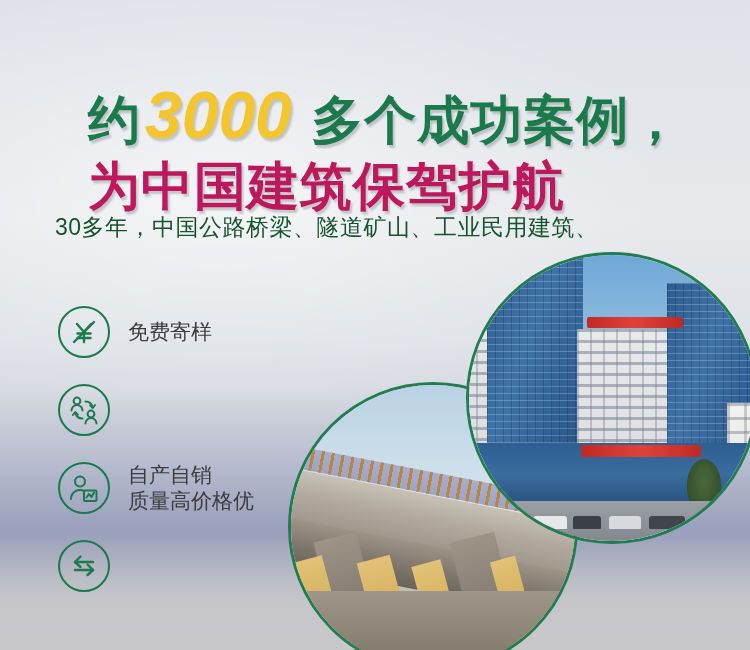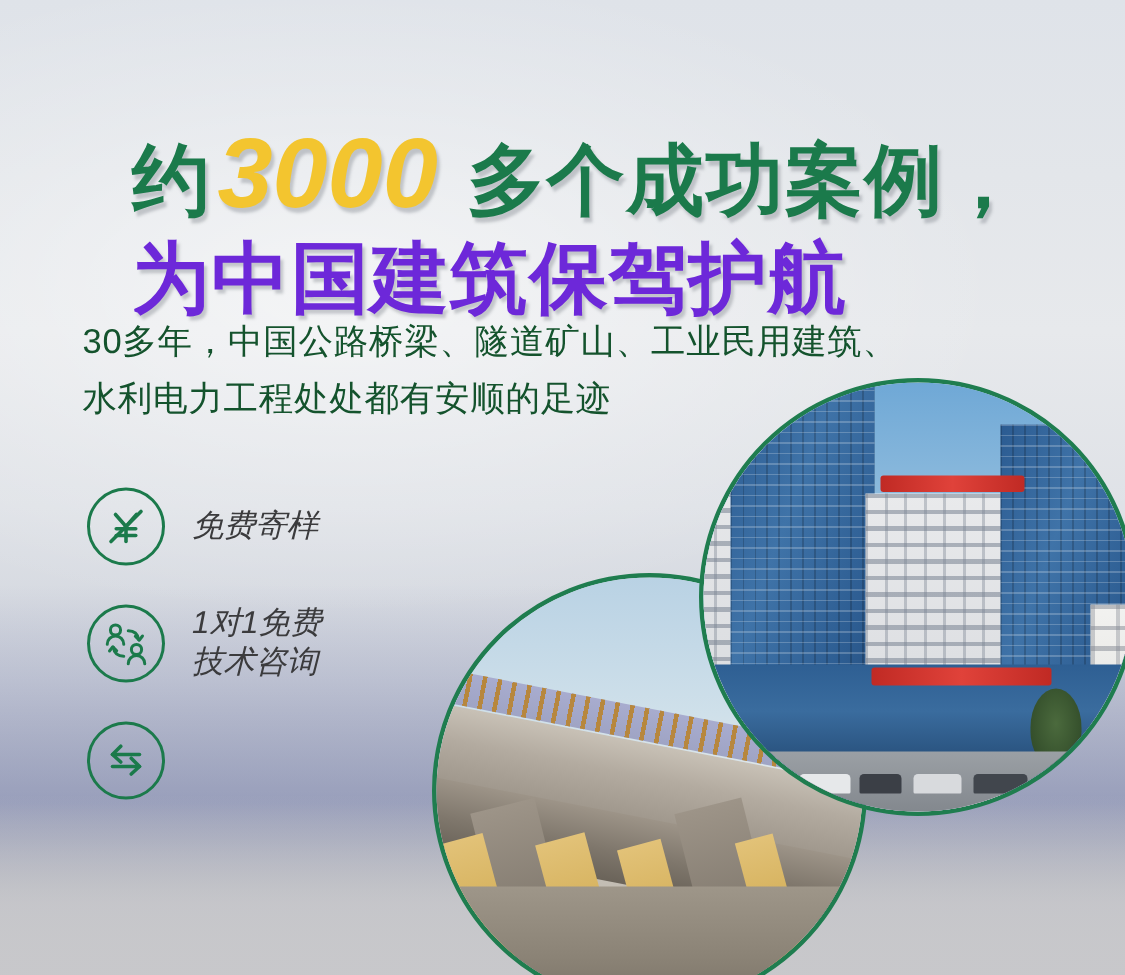--- a/index.html
+++ b/index.html
@@ -89,44 +89,43 @@
     font-style: italic;
     font-weight: bold;
     letter-spacing: 0px;
     padding: 0 4px;
     text-shadow: 2px 3px 2px rgba(120,125,135,0.38);
   }
   .headline-line2 {
     margin-top: 12px;
     font-size: 52px;
     font-weight: bold;
-    color: #6d28d9;
+    color: #be185d;
     letter-spacing: 1px;
     text-shadow: 2px 3px 2px rgba(120,125,135,0.38);
   }
 
   
   .subtitle {
     position: absolute;
     left: 55px;
     top: 208px;
     font-size: 23px;
     line-height: 38px;
     color: #14532d;
     white-space: nowrap;
     letter-spacing: 0.5px;
   }
 
   
   .features {
     position: absolute;
     left: 58px;
-    top: 312px;
+    top: 293px;
     width: 260px;
-    font-style: italic;
   }
   .feature {
     display: flex;
     align-items: center;
     height: 78px;
   }
   .feature-icon {
     width: 52px;
     height: 52px;
     flex: 0 0 52px;
@@ -319,21 +318,20 @@
     </div>
   </div>
 
   <div class="headline">
     <div class="headline-line1"><span>约</span><span class="num">3000</span><span> 多个成功案例，</span></div>
     <div class="headline-line2">为中国建筑保驾护航</div>
   </div>
 
   <div class="subtitle">
     <div>30多年，中国公路桥梁、隧道矿山、工业民用建筑、</div>
-    <div>水利电力工程处处都有安顺的足迹</div>
   </div>
 
   <div class="features">
 
     <div class="feature">
       <div class="feature-icon">
         <svg width="34" height="34" viewBox="0 0 34 34" fill="none" stroke="#1b7a4b" stroke-width="2.4" stroke-linecap="round">
           <path d="M10 9 L17 17 L24 9"></path>
           <path d="M17 17 L17 27"></path>
           <path d="M10.5 18.5 L23.5 18.5"></path>
@@ -352,26 +350,36 @@
           <circle cx="11" cy="9" r="3.4"></circle>
           <path d="M5.5 18.5 a5.5 5.5 0 0 1 11 0"></path>
           <circle cx="25" cy="22" r="3.4"></circle>
           <path d="M19.5 31.5 a5.5 5.5 0 0 1 11 0"></path>
           <path d="M19.5 9.5 q6 0 7 6"></path>
           <path d="M24.2 13.2 L26.8 15.8 L29 13"></path>
           <path d="M16.5 26.5 q-6 0 -7 -6"></path>
           <path d="M11.8 22.8 L9.2 20.2 L7 23"></path>
         </svg>
       </div>
+    </div>
+
+    <div class="feature">
+      <div class="feature-icon">
+        <svg width="36" height="36" viewBox="0 0 36 36" fill="none" stroke="#1b7a4b" stroke-width="2" stroke-linecap="round" stroke-linejoin="round">
+          <circle cx="14" cy="11.5" r="5"></circle>
+          <path d="M5 29 a9 9 0 0 1 13.5 -7.8"></path>
+          <rect x="18" y="20.5" width="12.5" height="10.5" rx="1"></rect>
+          <path d="M20.5 27.5 L23 24 L25.5 27 L28 22.5"></path>
+        </svg>
+      </div>
       <div class="feature-text">
-        <span class="l2">1对1免费</span>
-        <span class="l2">技术咨询</span>
-      </div>
-    </div>
-
+        <span class="l2">自产自销</span>
+        <span class="l2">质量高价格优</span>
+      </div>
+    </div>
 
     <div class="feature">
       <div class="feature-icon">
         <svg width="34" height="34" viewBox="0 0 34 34" fill="none" stroke="#1b7a4b" stroke-width="2.4" stroke-linecap="round" stroke-linejoin="round">
           <path d="M26 13 L8 13"></path>
           <path d="M13.5 7.5 L8 13 L13.5 18"></path>
           <path d="M8 21 L26 21"></path>
           <path d="M20.5 15.5 L26 21 L20.5 26"></path>
         </svg>
       </div>

